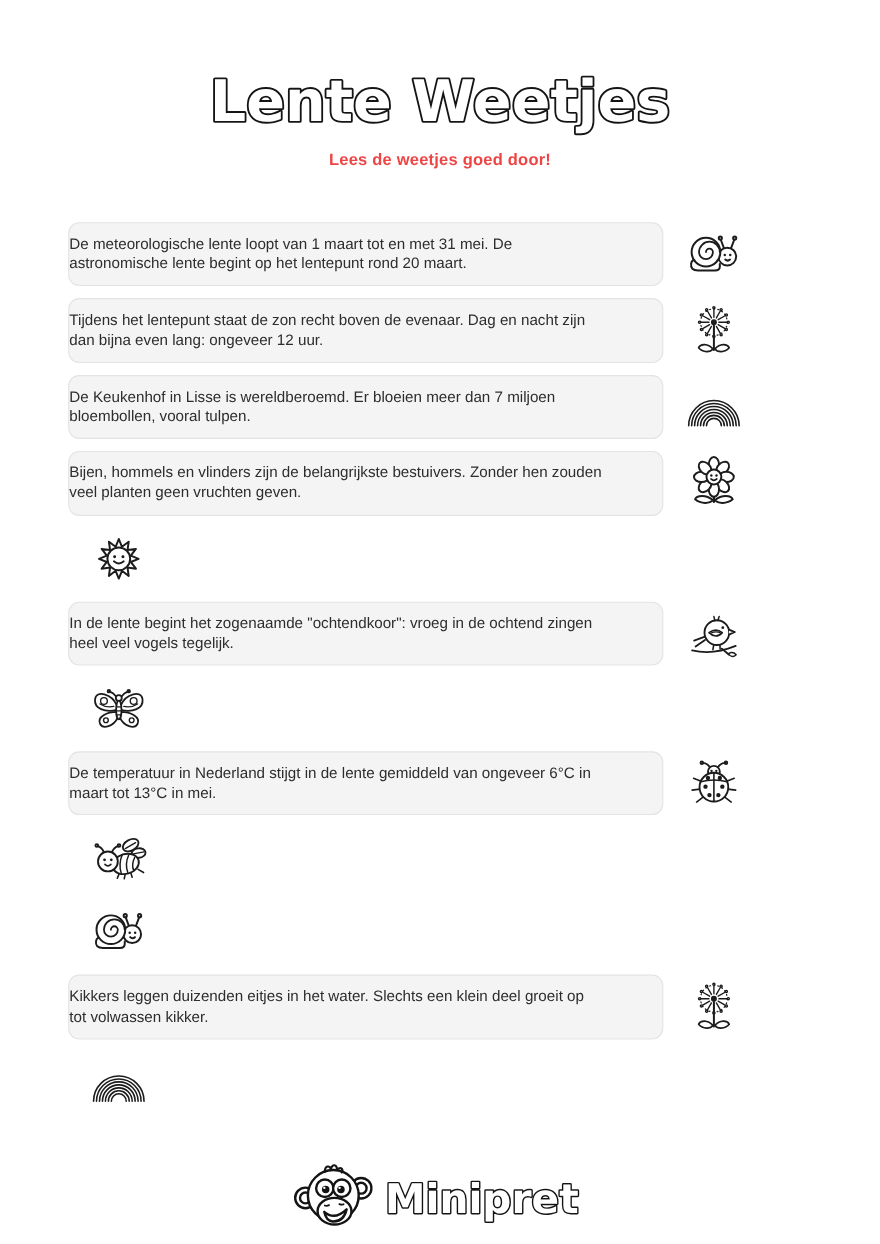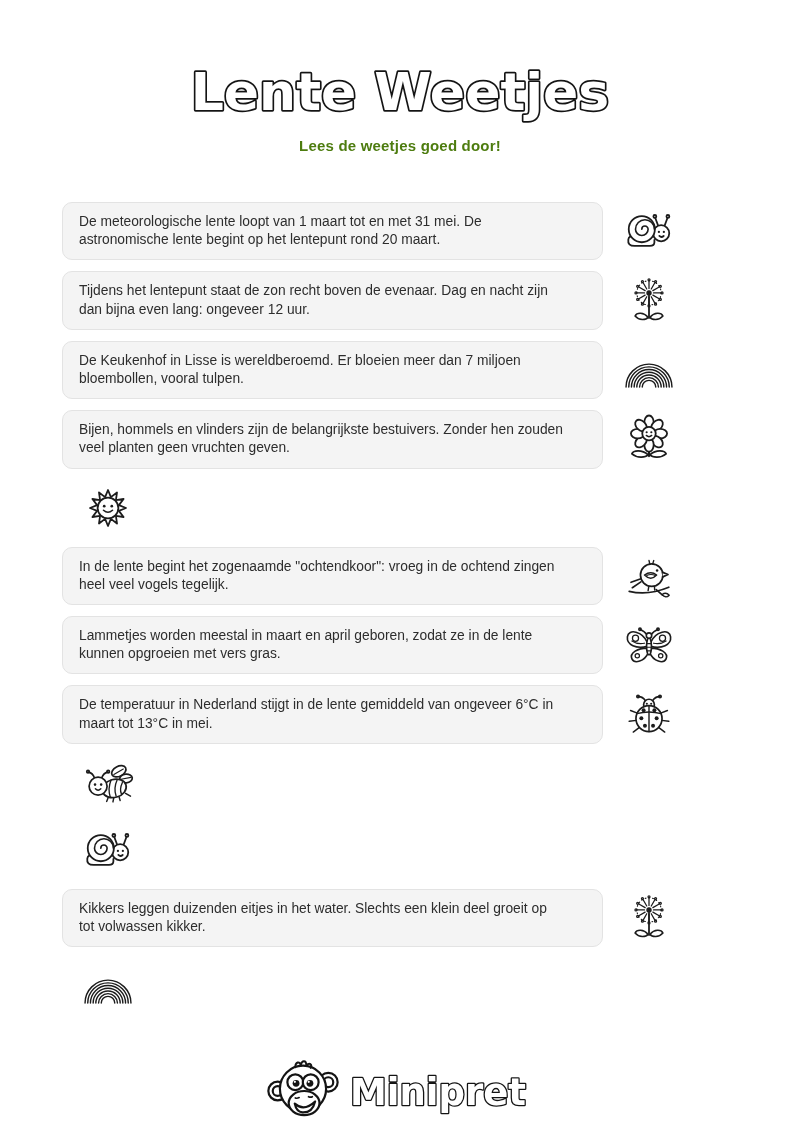--- a/index.html
+++ b/index.html
@@ -21,40 +21,40 @@
     font-weight: bold;
     paint-order: stroke;
     fill: #ffffff;
     stroke: #141414;
     stroke-linejoin: round;
   }
   .subtitle {
     margin-top: 8px;
     font-size: 15px;
     font-weight: 600;
-    color: #4d7c0f;
+    color: #ef4444;
     letter-spacing: 0.2px;
   }
 
   
   .facts {
     margin: 48px 0 0 62px;
     width: 615px;
   }
   .fact-row {
     display: flex;
     align-items: center;
     margin-bottom: 11px;
   }
   .fact-card {
     width: 541px;
     background: #f4f4f4;
     border: 1px solid #e3e3e3;
     border-radius: 10px;
-    padding: 10px 16px;
+    padding: 10px 0;
   }
   .fact-text {
     font-size: 13.8px;
     line-height: 1.32;
     color: #2d2d2d;
     max-width: 487px;
   }
   .fact-icon {
     width: 56px;
     height: 56px;
@@ -219,23 +219,20 @@
       <path d="M45.3 26 l5.8 2.4 -5.8 2.6" fill="#fff"></path>
       <circle cx="39" cy="24" r="1.4" fill="#1c1c1c" stroke="none"></circle>
       <path d="M25 29 q7 -5 13.5 0 q-6.5 7 -13.5 0 Z" stroke-width="1.6"></path>
       <path d="M27.5 29.3 q5 -2 9.5 0.2" stroke-width="1.3"></path>
     </g>
   </svg>
         </div>
   </div>
 
   <div class="fact-row">
-    <div class="fact-card">
-      <p class="fact-text">Lammetjes worden meestal in maart en april geboren, zodat ze in de lente kunnen opgroeien met vers gras.</p>
-    </div>
     <div class="fact-icon">
           <svg viewBox="0 0 60 60" xmlns="http://www.w3.org/2000/svg">
     <g stroke="#1c1c1c" fill="none" stroke-width="1.8" stroke-linecap="round" stroke-linejoin="round">
       <path d="M28 19 q-3.5 -5 -7.5 -6"></path>
               <circle cx="20" cy="12.6" r="1.3"></circle>
       <path d="M32 19 q3.5 -5 7.5 -6"></path>
               <circle cx="40" cy="12.6" r="1.3"></circle>
       <path d="M28 27 C23 15 7 11 6 21 C5 30 16 34.5 28 31.5 Z" fill="#fff"></path>
       <path d="M32 27 C37 15 53 11 54 21 C55 30 44 34.5 32 31.5 Z" fill="#fff"></path>
       <path d="M28 33.5 C18 33.5 8 38.5 11 45.5 C14 51.5 25 48 29 39 Z" fill="#fff"></path>

